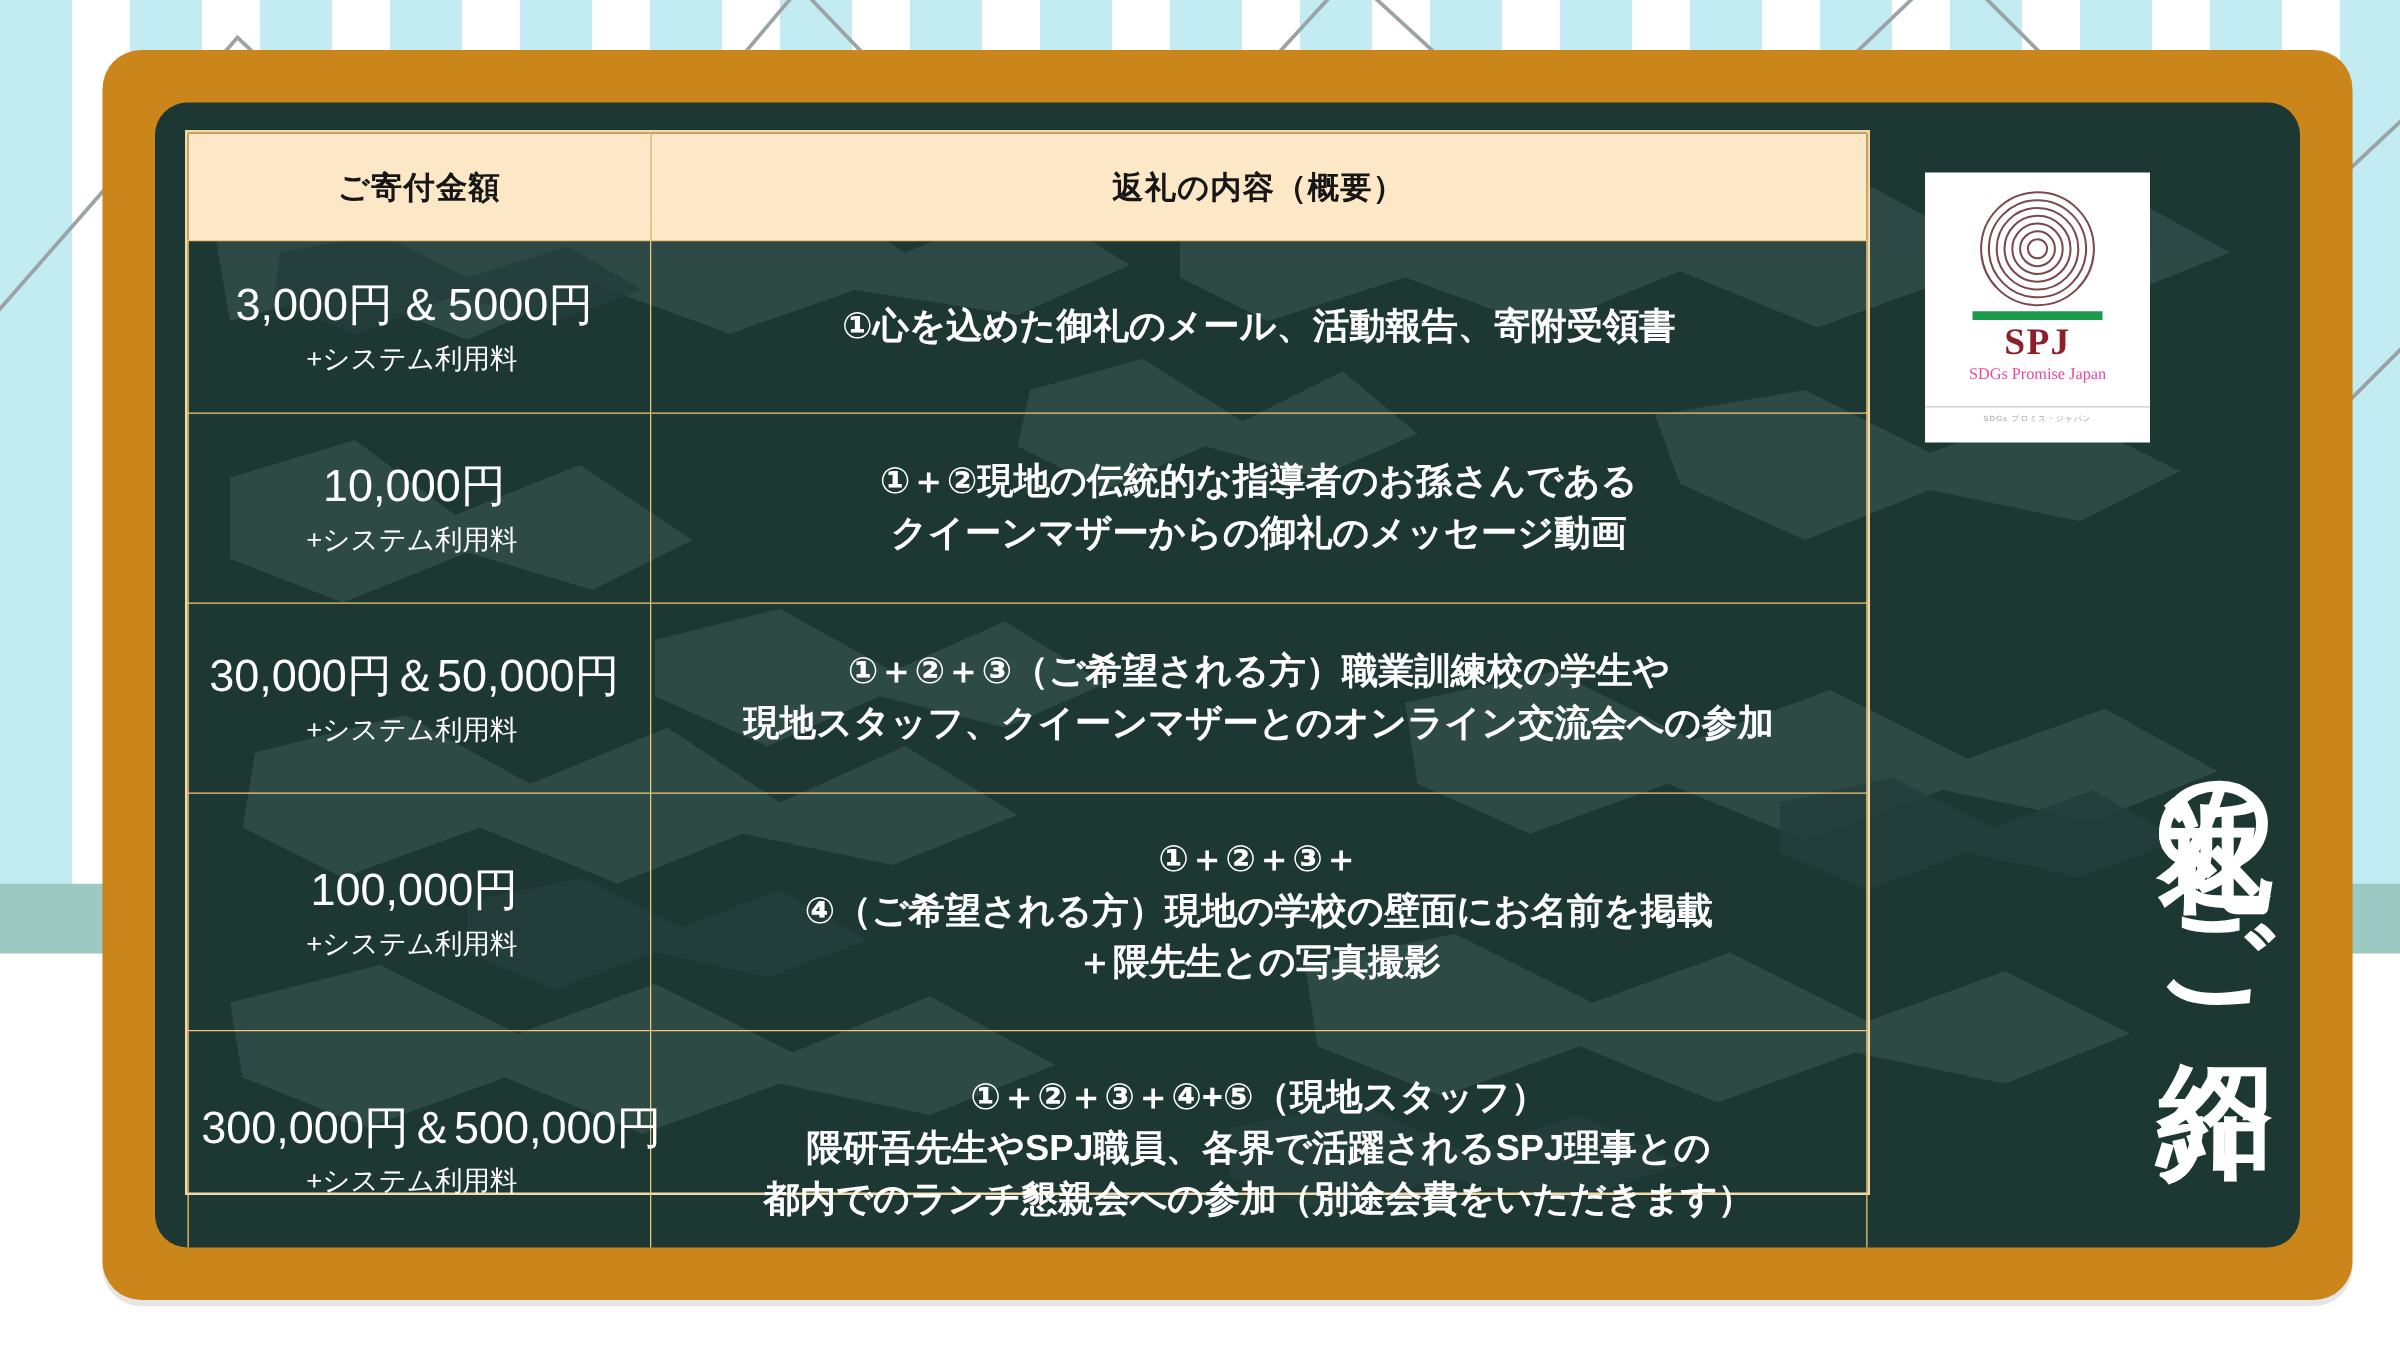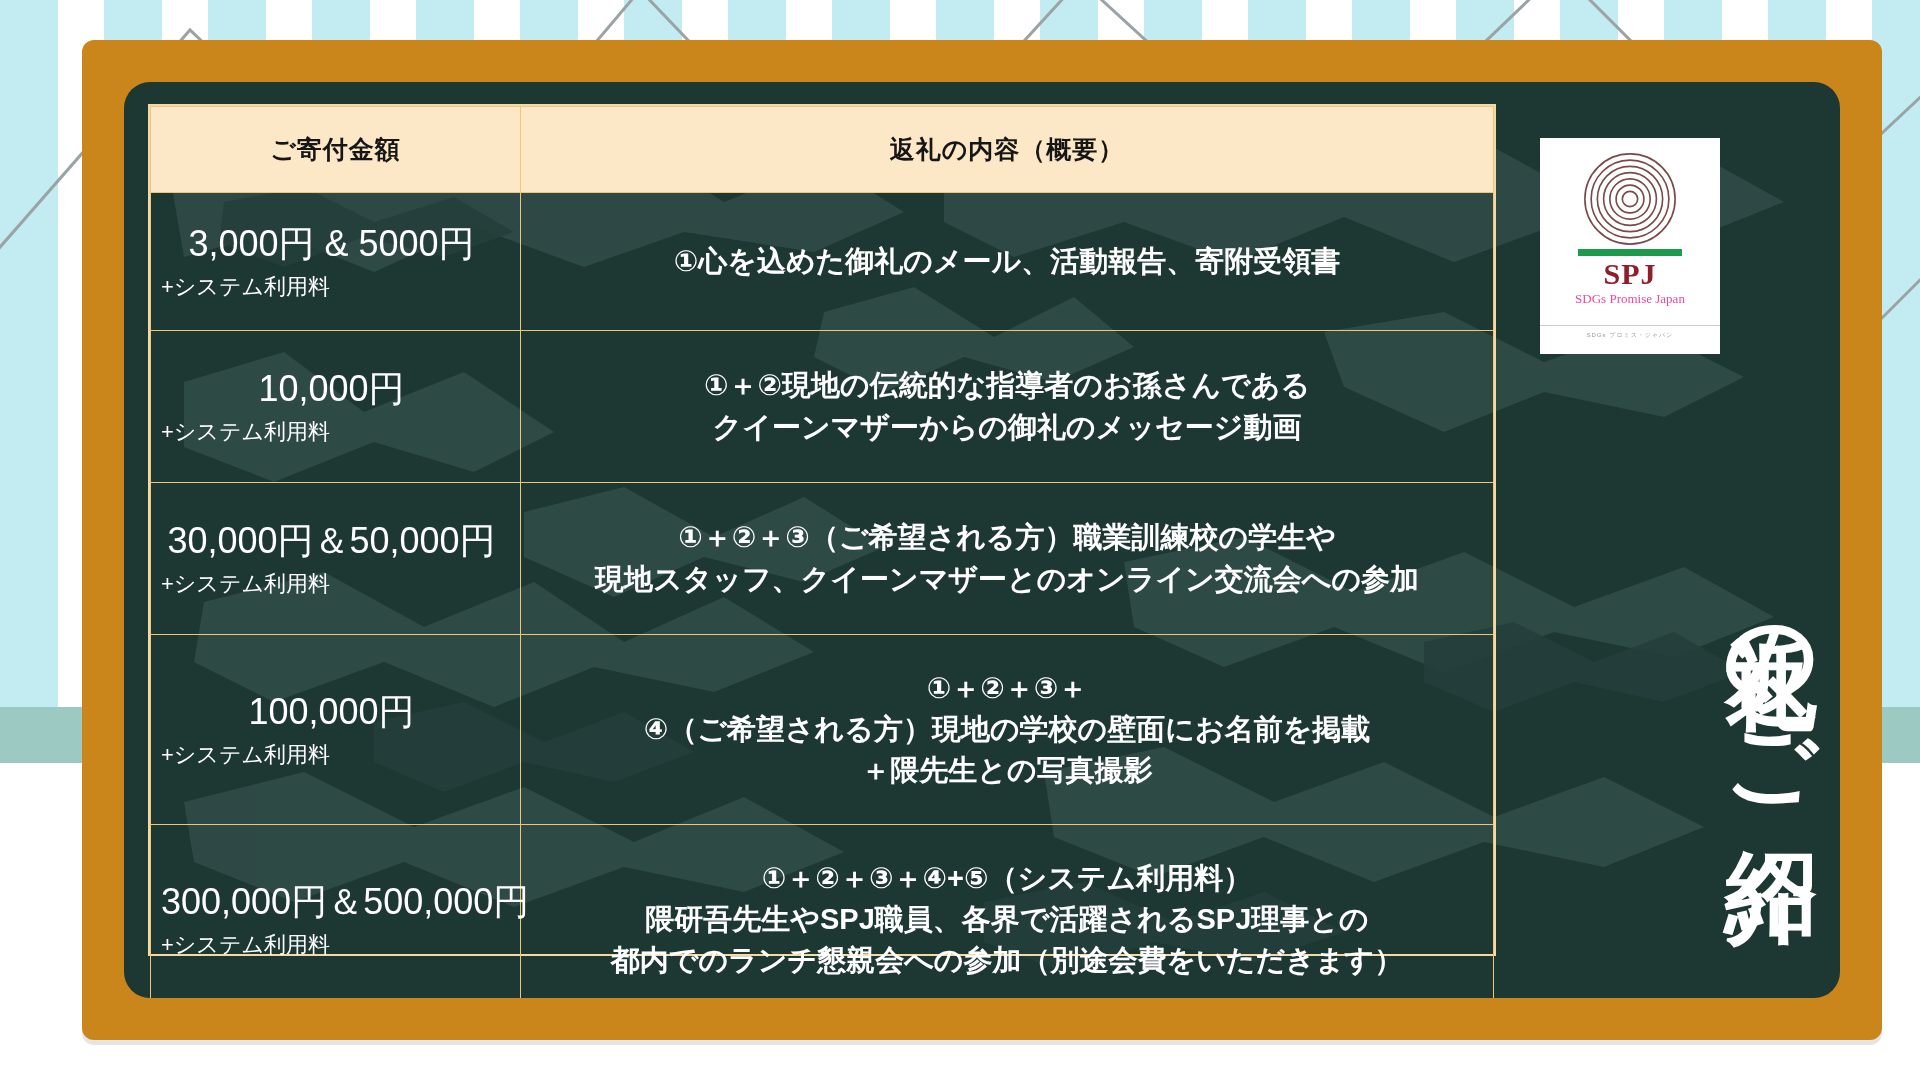--- a/index.html
+++ b/index.html
@@ -26,21 +26,21 @@
     background:#9cc9c2;
   }
   .bg-bottom-white {
     position:absolute; left:0; top:763px; width:1920px; height:317px; background:#ffffff;
   }
 
   
   .card-outer {
     position:absolute; left:82px; top:40px; width:1800px; height:1000px;
     background:#cb861b;
-    border-radius:12px;
+    border-radius:31px;
     box-shadow:0 5px 0 rgba(0,0,0,0.10);
   }
   .card-inner {
     position:absolute; left:42px; top:42px; right:42px; bottom:42px;
     background:#1d3733;
     border-radius:26px;
     overflow:hidden;
   }
   
   .texture {
@@ -72,21 +72,21 @@
   }
 
   .rtable tbody td { color:#ffffff; }
 
   .amount-cell { text-align:center; padding:10px 18px 10px 10px; }
   .amount-main {
     font-size:36px; line-height:1.15; letter-spacing:0px; white-space:nowrap;
   }
   .amount-sub {
     font-size:22px; line-height:1.2; margin-top:10px;
-    text-align:left; padding-right:4px; white-space:nowrap;
+    text-align:center; padding-right:4px; white-space:nowrap;
   }
 
   .desc-cell { text-align:center; padding:14px 26px;font-weight:bold; }
   .desc-line { font-size:29px; line-height:1.42; white-space:nowrap; }
 
   .r1 { height:138px; } .r2 { height:152px; }
   .r3 { height:152px; } .r4 { height:190px; } .r5 { height:190px; }
 
   
   .right-panel {
@@ -225,21 +225,21 @@
                 <div class="desc-line">＋隈先生との写真撮影</div>
               </td>
             </tr>
 
             <tr class="r5">
               <td class="amount-cell">
                 <div class="amount-main">300,000円＆500,000円</div>
                 <div class="amount-sub">+システム利用料</div>
               </td>
               <td class="desc-cell">
-                <div class="desc-line">①＋②＋③＋④+⑤（システム利用料）</div>
+                <div class="desc-line">①＋②＋③＋④+⑤（現地スタッフ）</div>
                 <div class="desc-line">隈研吾先生やSPJ職員、各界で活躍されるSPJ理事との</div>
                 <div class="desc-line">都内でのランチ懇親会への参加（別途会費をいただきます）</div>
               </td>
             </tr>
           </tbody>
         </table>
       </div>
 
       <div class="right-panel">
 

